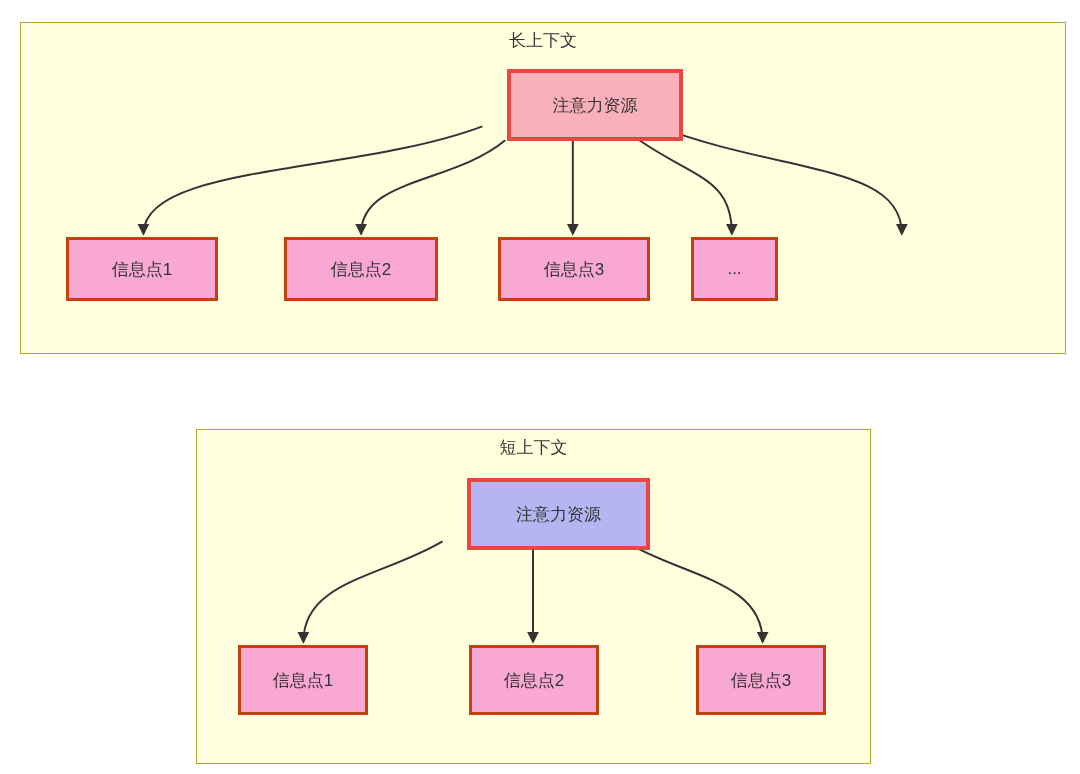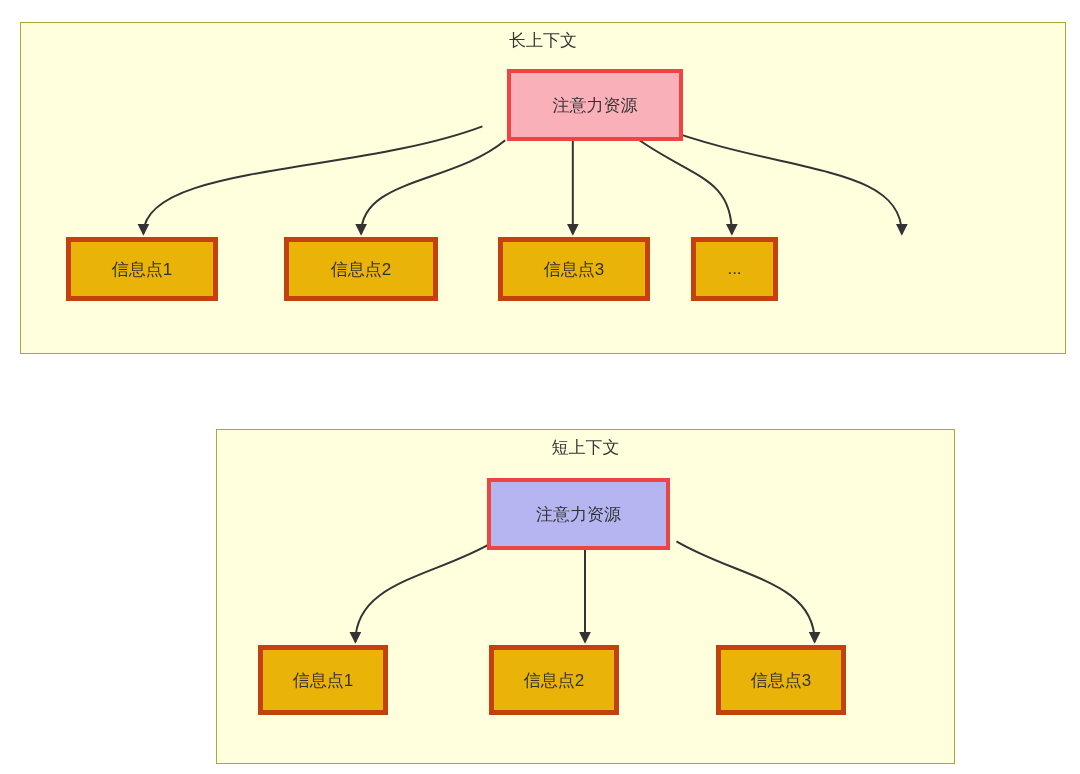--- a/index.html
+++ b/index.html
@@ -21,22 +21,22 @@
     position: absolute;
     background: #ffffde;
     border: 1px solid #aaaa33;
     box-sizing: border-box;
   }
   #long-context {
     left: 20px; top: 22px;
     width: 1046px; height: 332px;
   }
   #short-context {
-    left: 216px; top: 429px;
-    width: 739px; height: 335px;
+    left: 196px; top: 429px;
+    width: 675px; height: 335px;
   }
   .subgraph-title {
     position: absolute;
     top: 8px; left: 0; right: 0;
     text-align: center;
     font-size: 17px;
     line-height: 20px;
     color: #333333;
   }
   .edges {
@@ -68,22 +68,22 @@
     left: 462px; top: 46px;
     width: 176px; height: 72px;
     background: #f9b0b8;
   }
   #short-context .attention {
     left: 246px; top: 48px;
     width: 183px; height: 72px;
     background: #b5b5f2;
   }
   .info {
-    background: #eab308;
-    border: 5px solid #c2410c;
+    background: #f9a8d4;
+    border: 3px solid #c2410c;
   }
   #long-context .info { top: 214px; height: 64px; }
   #long-context .info-1 { left: 45px;  width: 152px; }
   #long-context .info-2 { left: 263px; width: 154px; }
   #long-context .info-3 { left: 477px; width: 152px; }
   #long-context .info-4 { left: 670px; width: 87px;  }
   #long-context .info-5 { left: 815px; width: 138px; }
   #short-context .info { top: 215px; height: 70px; }
   #short-context .info-1 { left: 41px;  width: 130px; }
   #short-context .info-2 { left: 272px; width: 130px; }

